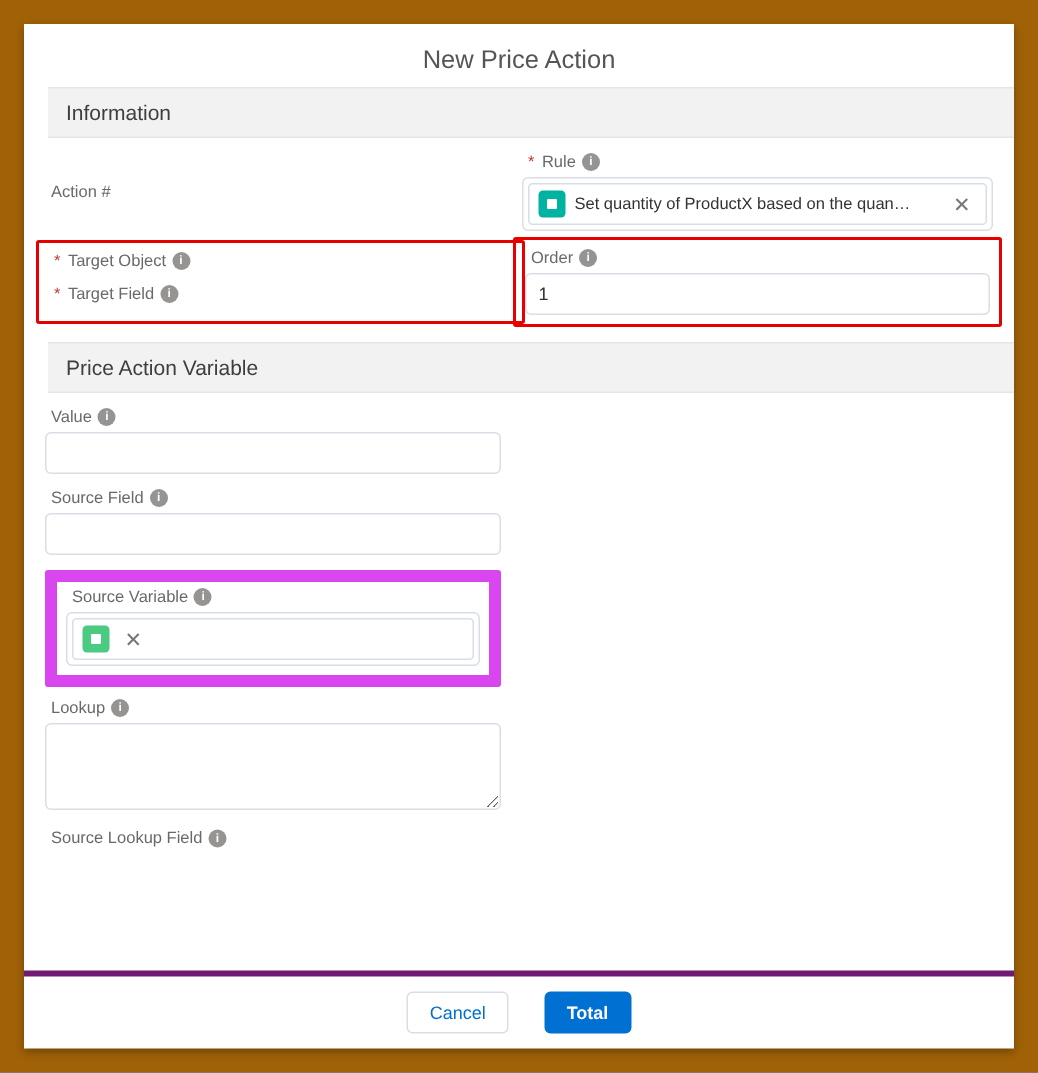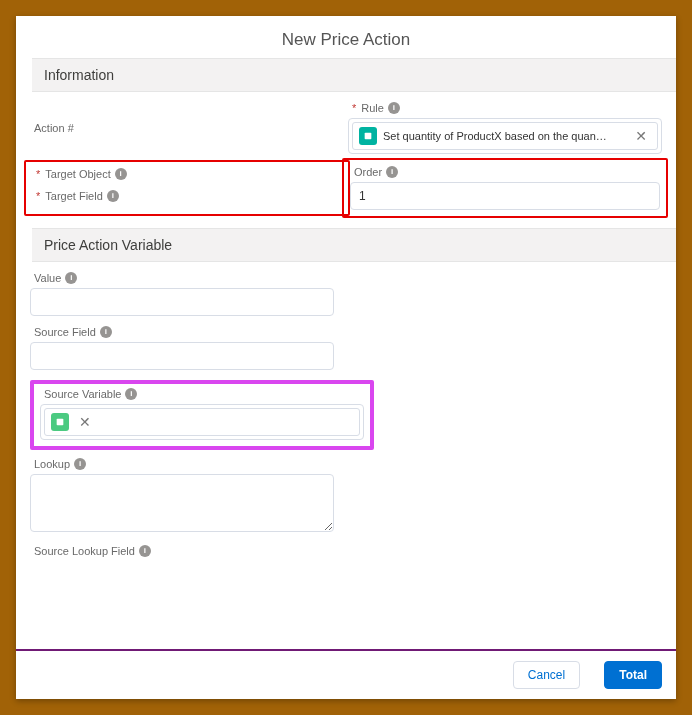--- a/index.html
+++ b/index.html
@@ -149,32 +149,32 @@
     padding: 6px 6px 2px;
     margin: -6px -6px 4px;
   }
   .hl-red-order {
     border: 2px solid #e60000;
     border-radius: 2px;
     padding: 6px 6px 6px;
     margin: -6px -6px 4px;
   }
   .hl-red-sv {
-    border: 4px solid #d946ef;
+    border: 8px solid #d946ef;
     border-radius: 2px;
     padding: 4px 6px 6px;
     margin: 0 0 8px;
-    width: 344px;
+    width: 304px;
   }
   .footer {
     margin-top: auto;
-    border-top: 2px solid #701a75;
+    border-top: 4px solid #701a75;
     padding: 10px 14px;
     display: flex;
-    justify-content: flex-end;
+    justify-content: center;
     gap: 24px;
   }
   .btn {
     border: 1px solid #d8dde6;
     background: #fff;
     border-radius: 4px;
     padding: 6px 14px;
     font-size: 12px;
     color: #0070d2;
     cursor: pointer;

